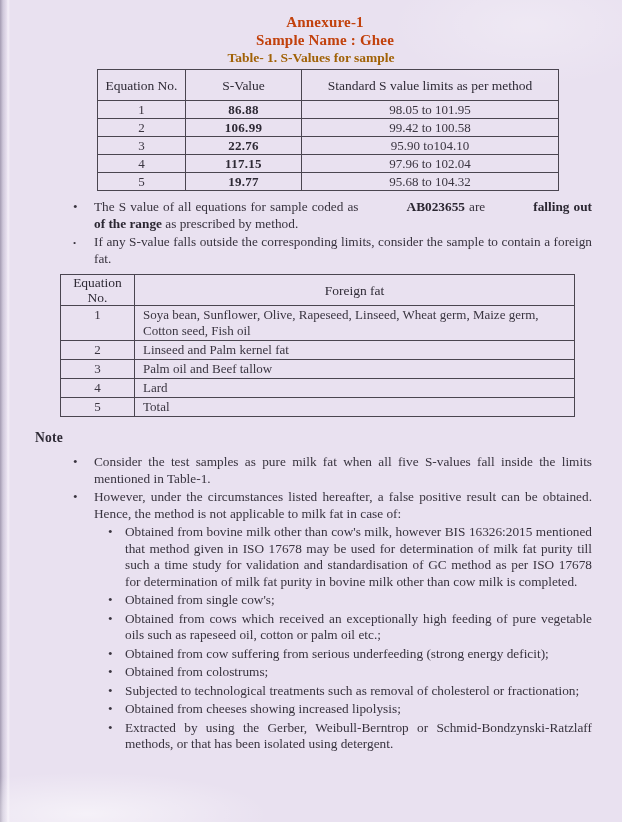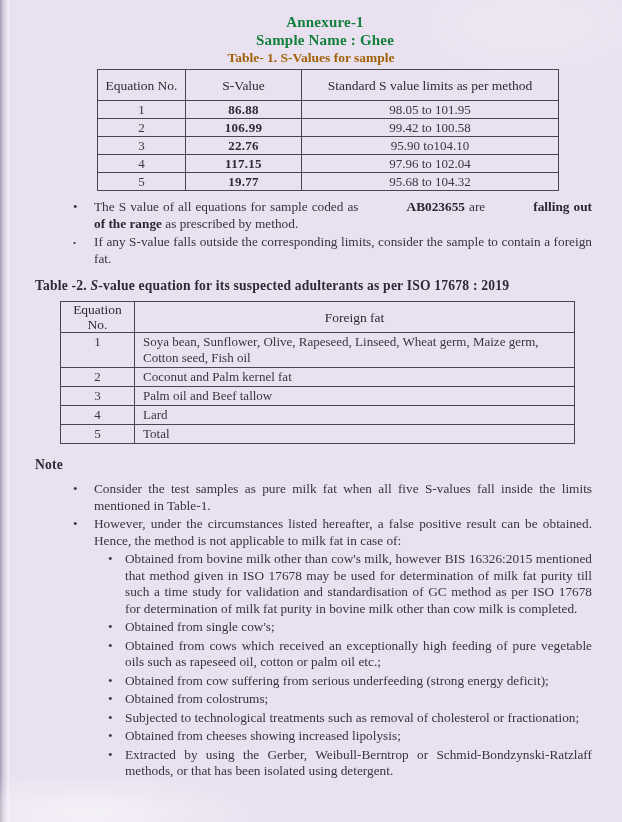--- a/index.html
+++ b/index.html
@@ -15,21 +15,21 @@
       radial-gradient(ellipse 260px 60px at 14% 99%, rgba(255,255,255,.55), rgba(255,255,255,0) 70%),
       radial-gradient(ellipse 200px 90px at 85% 3%, rgba(255,255,255,.25), rgba(255,255,255,0) 70%),
       linear-gradient(90deg, #a49cb2 0px, #cfc8da 3px, rgba(233,225,240,0) 7px),
       linear-gradient(90deg, rgba(255,255,255,0) 7px, rgba(255,255,255,.5) 8px, rgba(255,255,255,0) 10px);
     color: #38333e;
   }
   .page { position: absolute; inset: 0; }
 
   
   .doc-header { padding-top: 13px; text-align: center; }
-  .hline { font-weight: bold; font-size: 15px; line-height: 18px; letter-spacing: .2px; color: #15803d; margin-left: 28px; }
+  .hline { font-weight: bold; font-size: 15px; line-height: 18px; letter-spacing: .2px; color: #c2410c; margin-left: 28px; }
   .t1-title { font-weight: bold; font-size: 13.5px; line-height: 16px; margin-top: 1px; color: #a16207; }
 
   
   table { border-collapse: collapse; table-layout: fixed; }
   td, th { border: 1.4px solid #4a4550; font-size: 13px; color: #3a3540; padding: 0 6px; }
   th { font-weight: normal; color: #2e2a35; }
 
   .table1 { margin: 3px 0 0 97px; width: 462px; }
   .table1 th { font-size: 13.5px; height: 30px; line-height: 15px; }
   .table1 td { height: 17px; text-align: center; line-height: 15px; }
@@ -126,39 +126,38 @@
     <div class="bullet-row">
       <span class="bdot">•</span>
       <div class="btext"><span>The S value of all equations for sample coded as </span><b>AB023655</b><span> are </span><b>falling out of the range</b><span> as prescribed by method.</span></div>
     </div>
     <div class="bullet-row">
       <span class="bdot small">•</span>
       <div class="btext">If any S-value falls outside the corresponding limits, consider the sample to contain a foreign fat.</div>
     </div>
   </div>
 
-  <div class="t2-title"><span>Table -2. </span><span class="ital">S</span><span>-value equation for its suspected adulterants as per ISO 17678 : 2019</span></div>
 
   <table class="table2">
     <colgroup>
         <col class="col-eq">
         <col>
       </colgroup>
     <tbody>
         <tr>
       <th>Equation No.</th>
       <th>Foreign fat</th>
     </tr>
     <tr>
       <td class="eq">1</td>
       <td>Soya bean, Sunflower, Olive, Rapeseed, Linseed, Wheat germ, Maize germ, Cotton seed, Fish oil</td>
     </tr>
     <tr>
       <td class="eq">2</td>
-      <td>Coconut and Palm kernel fat</td>
+      <td>Linseed and Palm kernel fat</td>
     </tr>
     <tr>
       <td class="eq">3</td>
       <td>Palm oil and Beef tallow</td>
     </tr>
     <tr>
       <td class="eq">4</td>
       <td>Lard</td>
     </tr>
     <tr>

